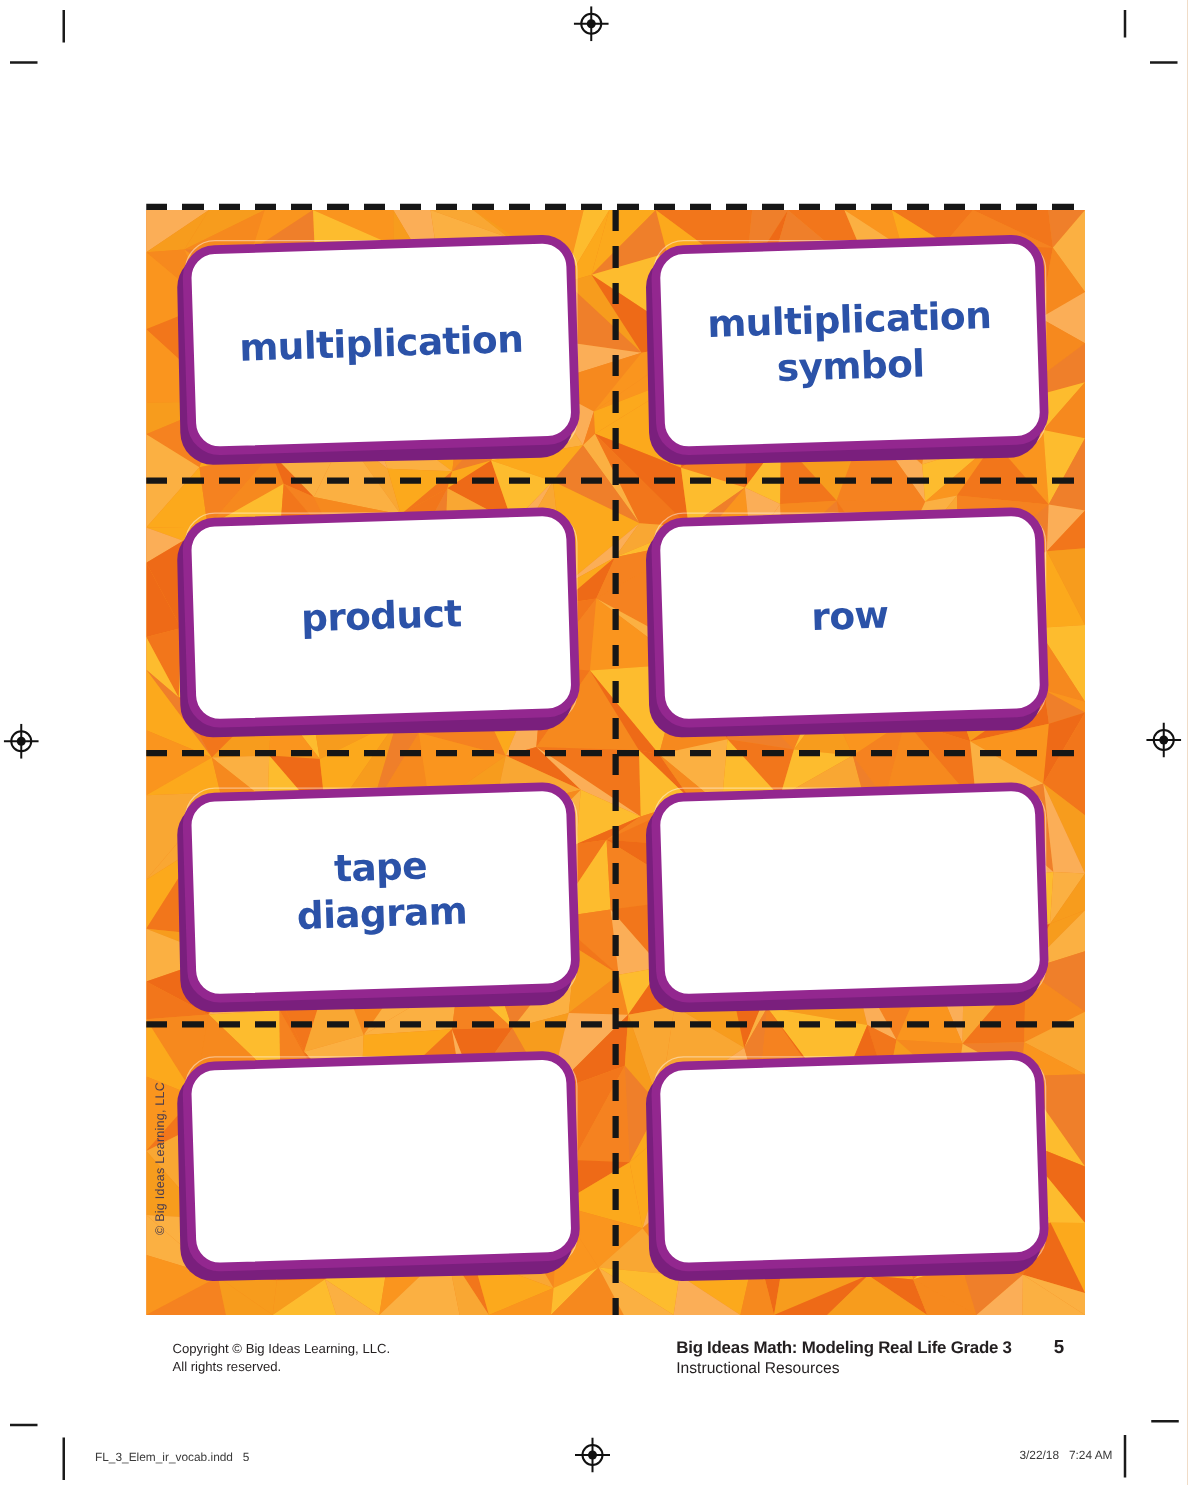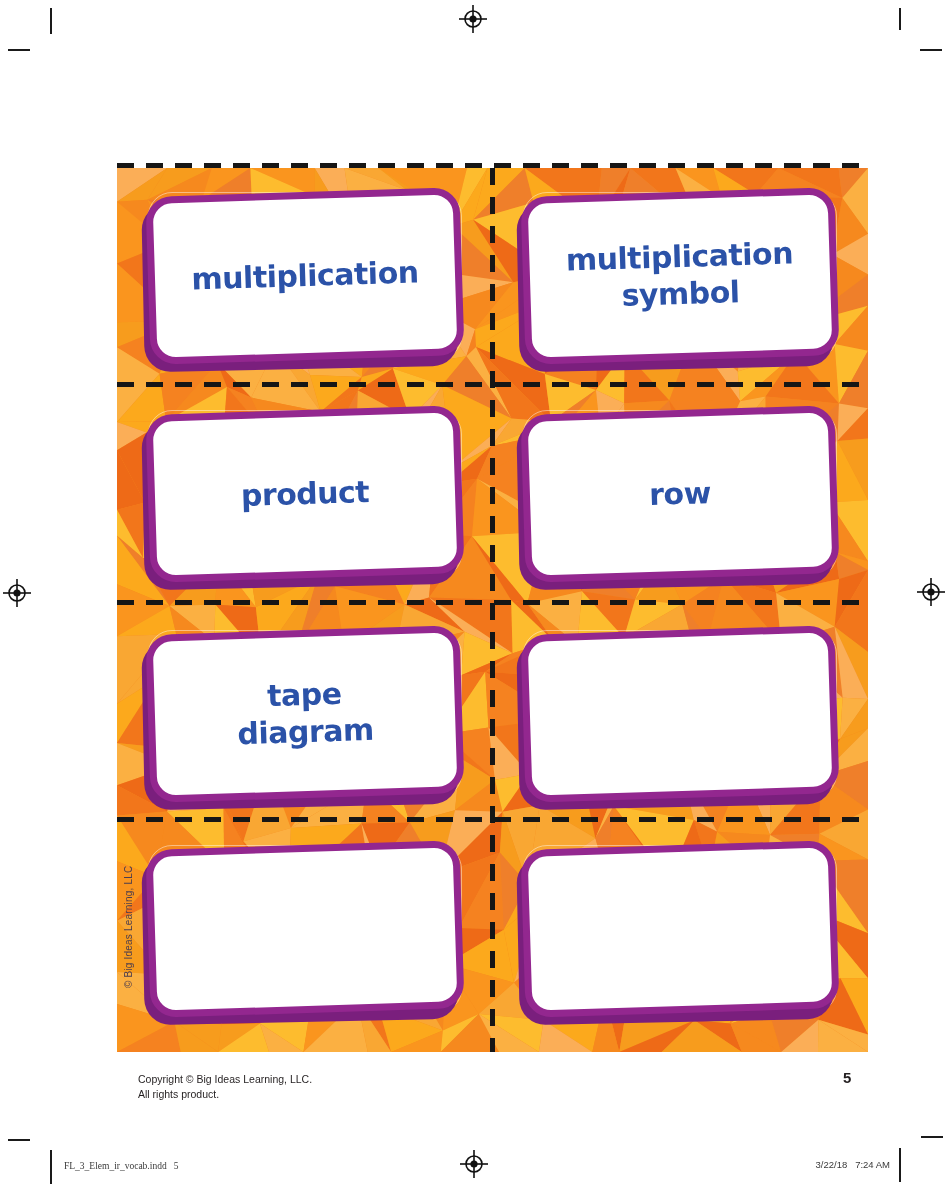--- a/index.html
+++ b/index.html
@@ -55,21 +55,21 @@
   }
   
   .footer-copy{position:absolute;left:138px;top:1072px;font-size:10.5px;
     line-height:15px;color:#231f20;}
   .footer-book{position:absolute;left:541px;top:1069px;color:#231f20;}
   .footer-book .title{font-size:13.5px;font-weight:700;line-height:17px;letter-spacing:-.2px;}
   .footer-book .subtitle{font-size:12.5px;line-height:16px;}
   .footer-page{position:absolute;left:843px;top:1069px;font-size:15px;font-weight:700;color:#231f20;}
   
   .slug{font-size:9.5px;color:#3a3a3a;white-space:pre;}
-  .slug-file{position:absolute;left:64px;top:1161px;font-family:Liberation Serif, serif;}
+  .slug-file{position:absolute;left:76px;top:1161px;}
   .slug-time{position:absolute;right:60px;top:1159px;}
 </style>
 </head>
 <body>
 
 <div class="sheet">
 
   <div class="cropmark" style="left:50px;top:8px;width:1.5px;height:26px"></div>
   <div class="cropmark" style="left:8px;top:49px;width:22px;height:1.5px"></div>
   <div class="cropmark" style="left:899px;top:8px;width:1.5px;height:22px"></div>
@@ -794,20 +794,24 @@
   <div class="cut-h" style="top:163px"></div>
   <div class="cut-h" style="top:382px"></div>
   <div class="cut-h" style="top:600px"></div>
   <div class="cut-h" style="top:817px"></div>
   <div class="cut-v"></div>
 
   <div class="side-copy">© Big Ideas Learning, LLC</div>
 
   <div class="footer-copy">
     <div>Copyright © Big Ideas Learning, LLC.</div>
-    <div>All rights product.</div>
+    <div>All rights reserved.</div>
+  </div>
+  <div class="footer-book">
+    <div class="title">Big Ideas Math: Modeling Real Life Grade 3</div>
+    <div class="subtitle">Instructional Resources</div>
   </div>
   <div class="footer-page">5</div>
 
   <div class="slug slug-file">FL_3_Elem_ir_vocab.indd   5</div>
   <div class="slug slug-time">3/22/18   7:24 AM</div>
 
 </div>
 
 </body></html>

